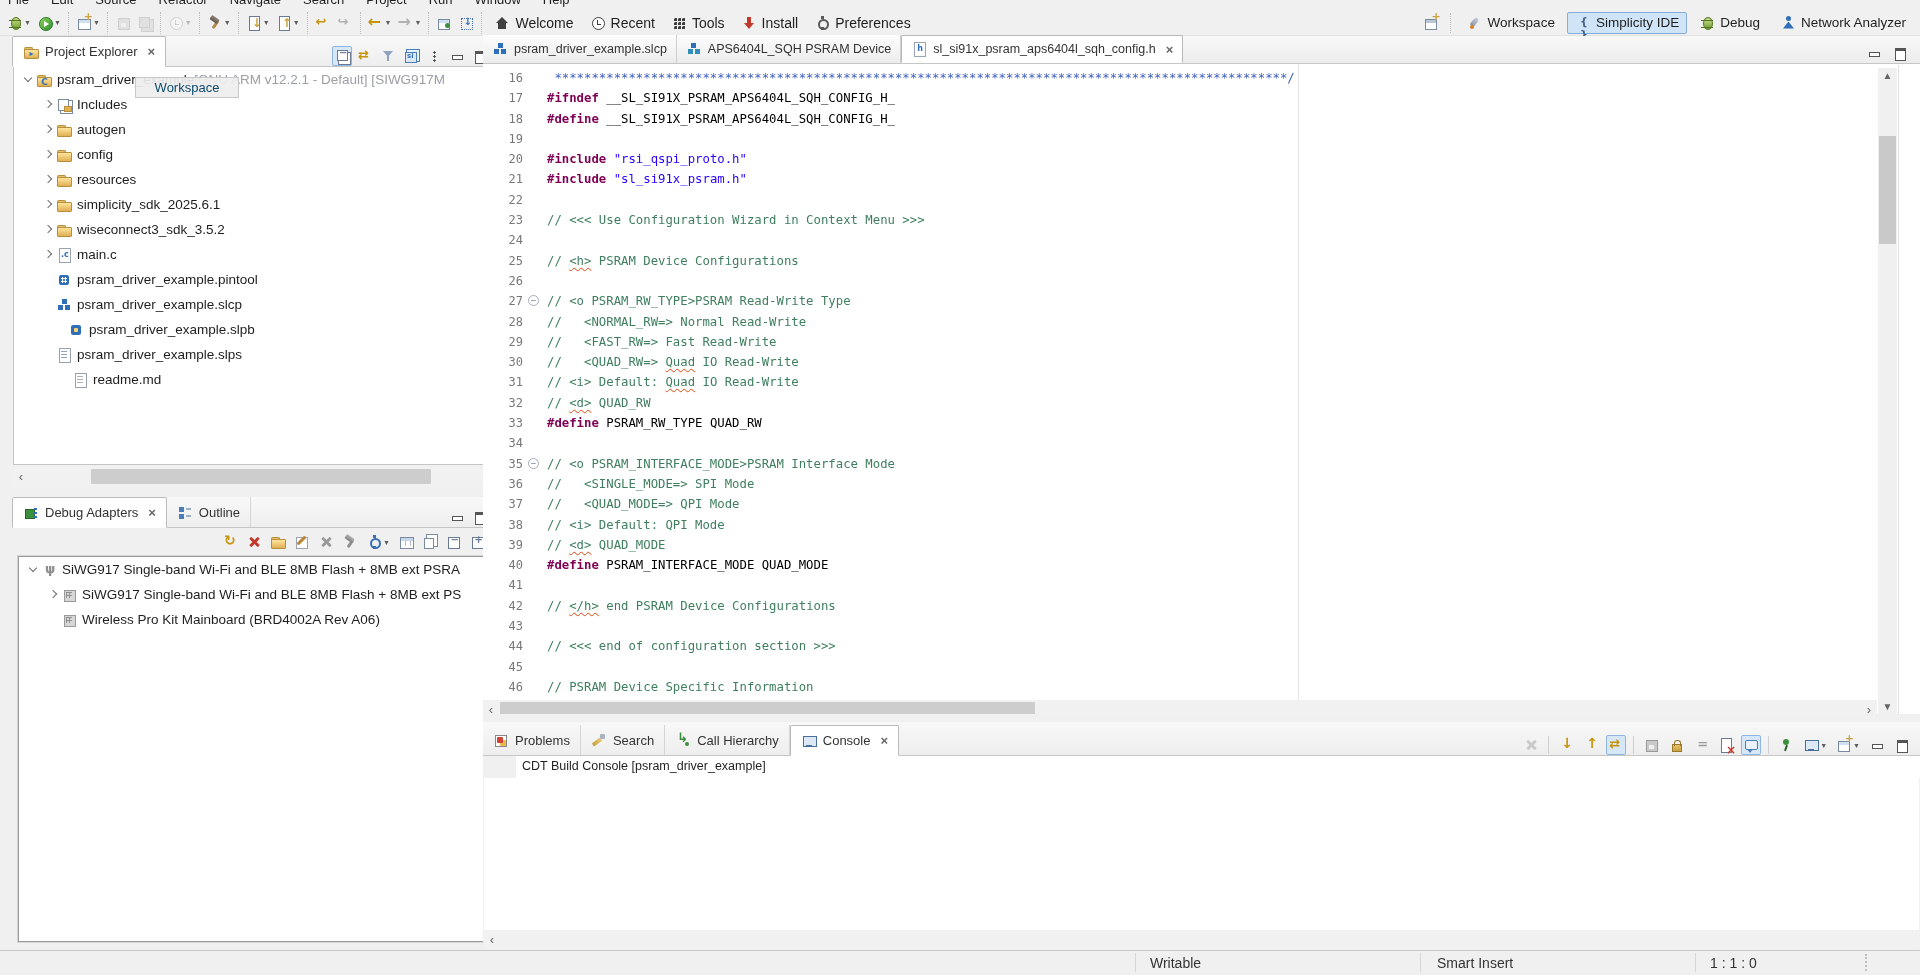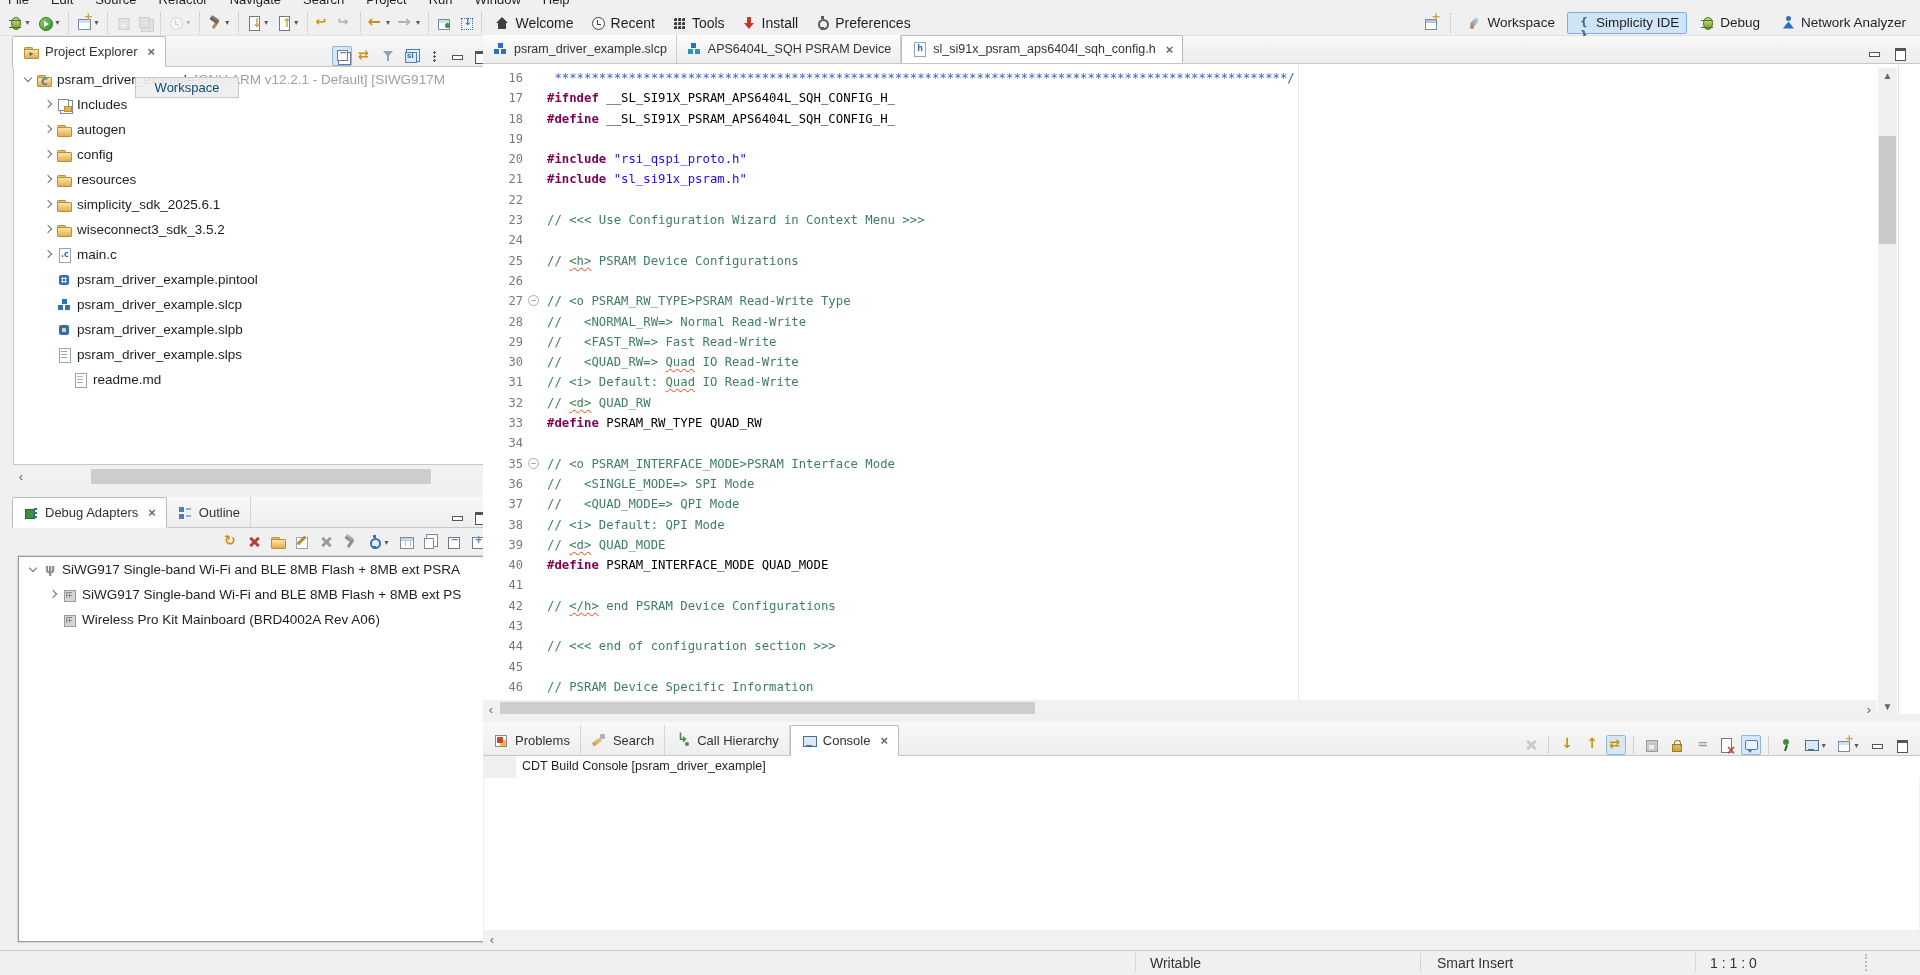--- a/index.html
+++ b/index.html
@@ -421,21 +421,21 @@
         <div class="trow" style="padding-left: 26px;">
           <span class="chev none"></span>
           <span class="ic i-pintool"></span>
           <span class="tlabel">psram_driver_example.pintool</span>
         </div>
         <div class="trow" style="padding-left: 26px;">
           <span class="chev none"></span>
           <span class="ic i-slcp"></span>
           <span class="tlabel">psram_driver_example.slcp</span>
         </div>
-        <div class="trow" style="padding-left: 26px;">
+        <div class="trow" style="padding-left: 38px;">
           <span class="chev none"></span>
           <span class="ic i-slpb"></span>
           <span class="tlabel">psram_driver_example.slpb</span>
         </div>
         <div class="trow" style="padding-left: 26px;">
           <span class="chev none"></span>
           <span class="ic i-slps"></span>
           <span class="tlabel">psram_driver_example.slps</span>
         </div>
         <div class="trow" style="padding-left: 42px;">

